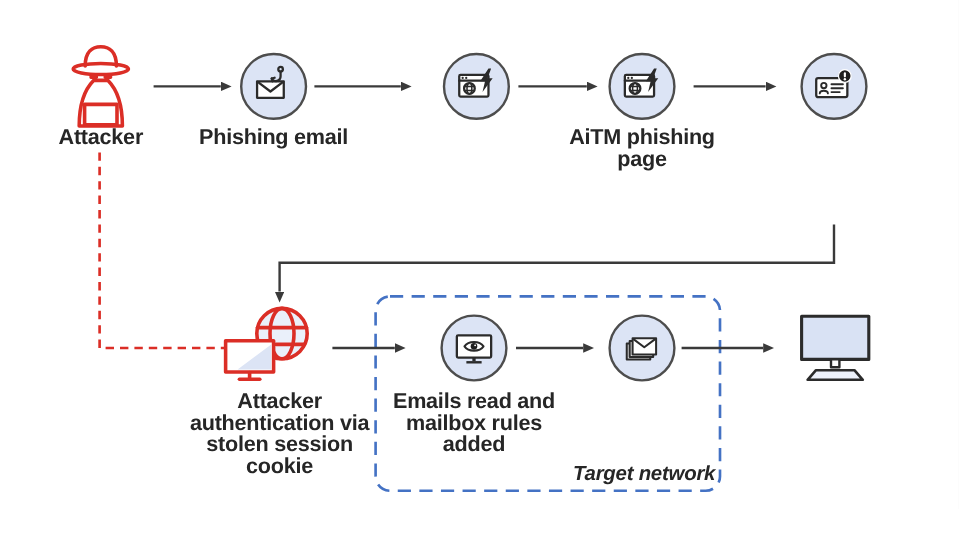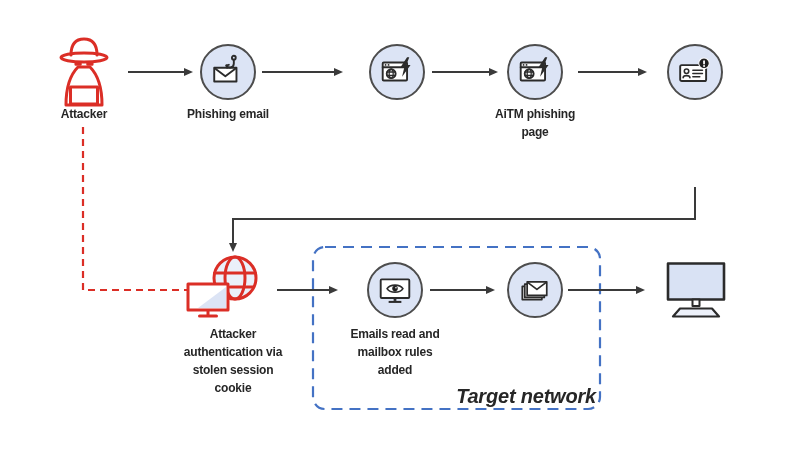--- a/index.html
+++ b/index.html
@@ -14,27 +14,27 @@
     overflow:hidden;margin:0 auto;
   }
   .underlay{position:absolute;left:0;top:0;width:799px;height:462px;}
   .node-circle{
     position:absolute;width:56px;height:56px;border-radius:50%;
     background:var(--node-fill);border:2px solid var(--node-border);
     display:flex;align-items:center;justify-content:center;
   }
   .node-label{
     position:absolute;transform:translateX(-50%);
-    color:var(--text);font-size:12px;line-height:18px;font-weight:700;
+    color:var(--text);font-size:18px;line-height:18px;font-weight:700;
     letter-spacing:-0.2px;text-align:center;white-space:pre-line;width:170px;
   }
   .free-icon{position:absolute;}
   .container-label{
     position:absolute;transform:translateX(-100%);
-    color:var(--text);font-size:20px;font-weight:700;font-style:italic;
+    color:var(--text);font-size:17px;font-weight:700;font-style:italic;
     letter-spacing:-0.2px;white-space:nowrap;
   }
 </style>
 </head>
 <body>
 
 <div class="canvas">
 
   <svg class="underlay" viewBox="0 0 799 462">
     <defs>

